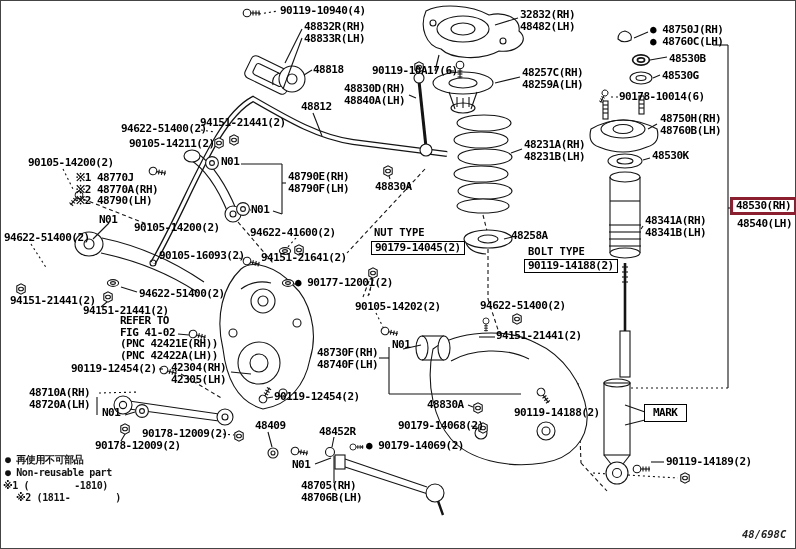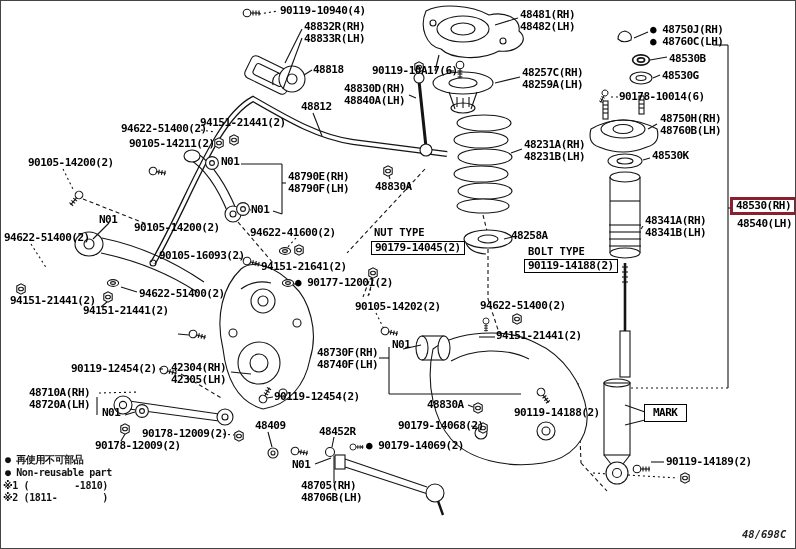--- a/index.html
+++ b/index.html
@@ -330,21 +330,21 @@
 </svg>
 
 <div class="lbl" style="left:279px;top:4px">90119-10940(4)</div>
 <div class="lbl" style="left:303px;top:20px">48832R(RH)
 48833R(LH)</div>
 <div class="lbl" style="left:312px;top:63px">48818</div>
 <div class="lbl" style="left:300px;top:100px">48812</div>
 <div class="lbl" style="left:371px;top:64px">90119-10A17(6)</div>
 <div class="lbl" style="left:343px;top:82px">48830D(RH)
 48840A(LH)</div>
-<div class="lbl" style="left:519px;top:8px">48481(RH)
+<div class="lbl" style="left:519px;top:8px">32832(RH)
 48482(LH)</div>
 <div class="lbl" style="left:521px;top:66px">48257C(RH)
 48259A(LH)</div>
 <div class="lbl" style="left:523px;top:138px">48231A(RH)
 48231B(LH)</div>
 <div class="lbl" style="left:649px;top:23px">● 48750J(RH)
 ● 48760C(LH)</div>
 <div class="lbl" style="left:668px;top:52px">48530B</div>
 <div class="lbl" style="left:661px;top:69px">48530G</div>
 <div class="lbl" style="left:618px;top:90px">90178-10014(6)</div>
@@ -353,50 +353,57 @@
 <div class="lbl" style="left:651px;top:149px">48530K</div>
 <div class="lbl redbox" style="left:729px;top:196px">48530(RH)</div>
 <div class="lbl" style="left:736px;top:217px">48540(LH)</div>
 <div class="lbl" style="left:644px;top:214px">48341A(RH)
 48341B(LH)</div>
 
 <div class="lbl" style="left:120px;top:122px">94622-51400(2)</div>
 <div class="lbl" style="left:199px;top:116px">94151-21441(2)</div>
 <div class="lbl" style="left:128px;top:137px">90105-14211(2)</div>
 <div class="lbl" style="left:27px;top:156px">90105-14200(2)</div>
+<div class="lbl" style="left:75px;top:171px">※1 48770J
+※2 48770A(RH)
+※2 48790(LH)</div>
 <div class="lbl" style="left:98px;top:213px">N01</div>
 <div class="lbl" style="left:220px;top:155px">N01</div>
 <div class="lbl" style="left:287px;top:170px">48790E(RH)
 48790F(LH)</div>
 <div class="lbl" style="left:250px;top:203px">N01</div>
 <div class="lbl" style="left:374px;top:180px">48830A</div>
 <div class="lbl" style="left:133px;top:221px">90105-14200(2)</div>
 <div class="lbl" style="left:158px;top:249px">90105-16093(2)</div>
 <div class="lbl" style="left:3px;top:231px">94622-51400(2)</div>
 <div class="lbl" style="left:138px;top:287px">94622-51400(2)</div>
 <div class="lbl" style="left:9px;top:294px">94151-21441(2)</div>
 <div class="lbl" style="left:82px;top:304px">94151-21441(2)</div>
 <div class="lbl" style="left:249px;top:226px">94622-41600(2)</div>
-<div class="lbl" style="left:260px;top:260px">94151-21641(2)</div>
+<div class="lbl" style="left:260px;top:251px">94151-21641(2)</div>
 <div class="lbl" style="left:294px;top:276px">● 90177-12001(2)</div>
 
 <div class="lbl hdr" style="left:373px;top:226px">NUT TYPE</div>
 <div class="lbl typebox" style="left:370px;top:240px">90179-14045(2)</div>
 <div class="lbl hdr" style="left:527px;top:245px">BOLT TYPE</div>
 <div class="lbl typebox" style="left:523px;top:258px">90119-14188(2)</div>
 
 <div class="lbl" style="left:354px;top:300px">90105-14202(2)</div>
 <div class="lbl" style="left:391px;top:338px">N01</div>
 <div class="lbl" style="left:316px;top:346px">48730F(RH)
 48740F(LH)</div>
 <div class="lbl" style="left:510px;top:229px">48258A</div>
 <div class="lbl" style="left:479px;top:299px">94622-51400(2)</div>
 <div class="lbl" style="left:495px;top:329px">94151-21441(2)</div>
 
 <div class="lbl" style="left:70px;top:362px">90119-12454(2)</div>
+<div class="lbl" style="left:119px;top:314px">REFER TO
+FIG 41-02
+(PNC 42421E(RH))
+(PNC 42422A(LH))</div>
 <div class="lbl" style="left:170px;top:361px">42304(RH)
 42305(LH)</div>
 <div class="lbl" style="left:28px;top:386px">48710A(RH)
 48720A(LH)</div>
 <div class="lbl" style="left:101px;top:406px">N01</div>
 <div class="lbl" style="left:273px;top:390px">90119-12454(2)</div>
 <div class="lbl" style="left:426px;top:398px">48830A</div>
 <div class="lbl" style="left:397px;top:419px">90179-14068(2)</div>
 <div class="lbl" style="left:365px;top:439px">● 90179-14069(2)</div>
 <div class="lbl" style="left:513px;top:406px">90119-14188(2)</div>
@@ -406,17 +413,17 @@
 <div class="lbl" style="left:318px;top:425px">48452R</div>
 <div class="lbl" style="left:291px;top:458px">N01</div>
 <div class="lbl" style="left:300px;top:479px">48705(RH)
 48706B(LH)</div>
 <div class="lbl" style="left:141px;top:427px">90178-12009(2)</div>
 <div class="lbl" style="left:94px;top:439px">90178-12009(2)</div>
 
 <div class="note" style="left:4px;top:453px">● 再使用不可部品</div>
 <div class="note" style="left:4px;top:466px">● Non-reusable part</div>
 <div class="note" style="left:2px;top:479px">※1 (        -1810)</div>
-<div class="note" style="left:2px;top:491px">※2 (1811-        )</div>
+<div class="note" style="left:15px;top:491px">※2 (1811-        )</div>
 
 <div class="code" style="left:741px;top:527px">48/698C</div>
 
 </div>
 
 </body></html>

